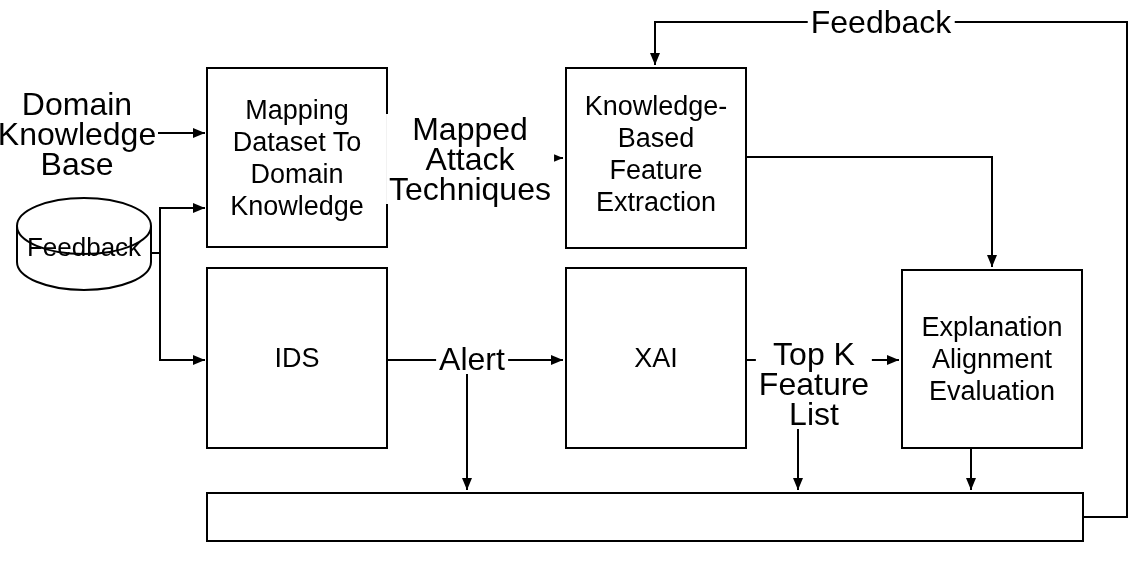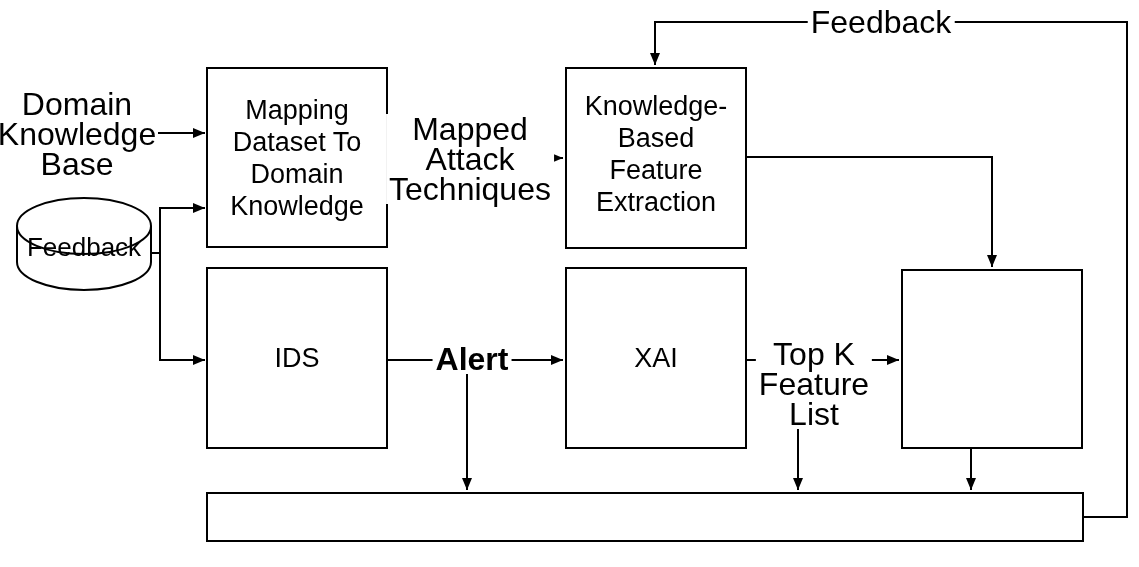--- a/index.html
+++ b/index.html
@@ -85,27 +85,30 @@
   <div class="label box-label" style="left:207px;top:68px;width:180px;height:179px;">Mapping
 Dataset To
 Domain
 Knowledge</div>
   <div class="label box-label" style="left:566px;top:68px;width:180px;height:172px;">Knowledge-
 Based
 Feature
 Extraction</div>
   <div class="label box-label" style="left:566px;top:268px;width:180px;height:180px;">XAI</div>
   <div class="label box-label" style="left:207px;top:268px;width:180px;height:180px;">IDS</div>
+  <div class="label box-label" style="left:902px;top:270px;width:180px;height:178px;">Explanation
+Alignment
+Evaluation</div>
   <div class="label dataset-label" style="left:84px;top:247px;">Feedback</div>
 
   <div class="label edge-label no-bg" style="left:77px;top:134px;">Domain
 Knowledge
 Base</div>
   <div class="label edge-label" style="left:470px;top:159px;">Mapped
 Attack
 Techniques</div>
   <div class="label edge-label" style="left:881px;top:22px;">Feedback</div>
-  <div class="label edge-label" style="left:472px;top:359px;font-weight:bold;">Alert</div>
+  <div class="label edge-label" style="left:472px;top:359px;">Alert</div>
   <div class="label edge-label" style="left:814px;top:384px;text-align:center;">Top K
 Feature
 List</div>
 
 </div>
 
 </body></html>

